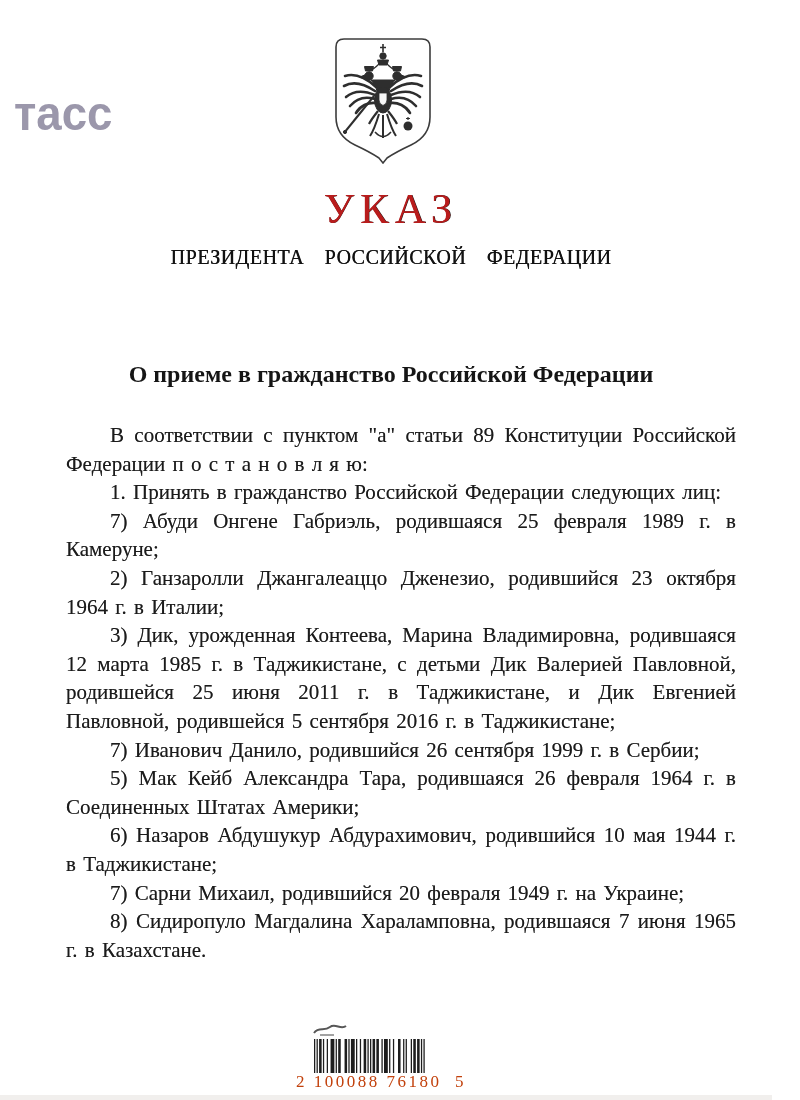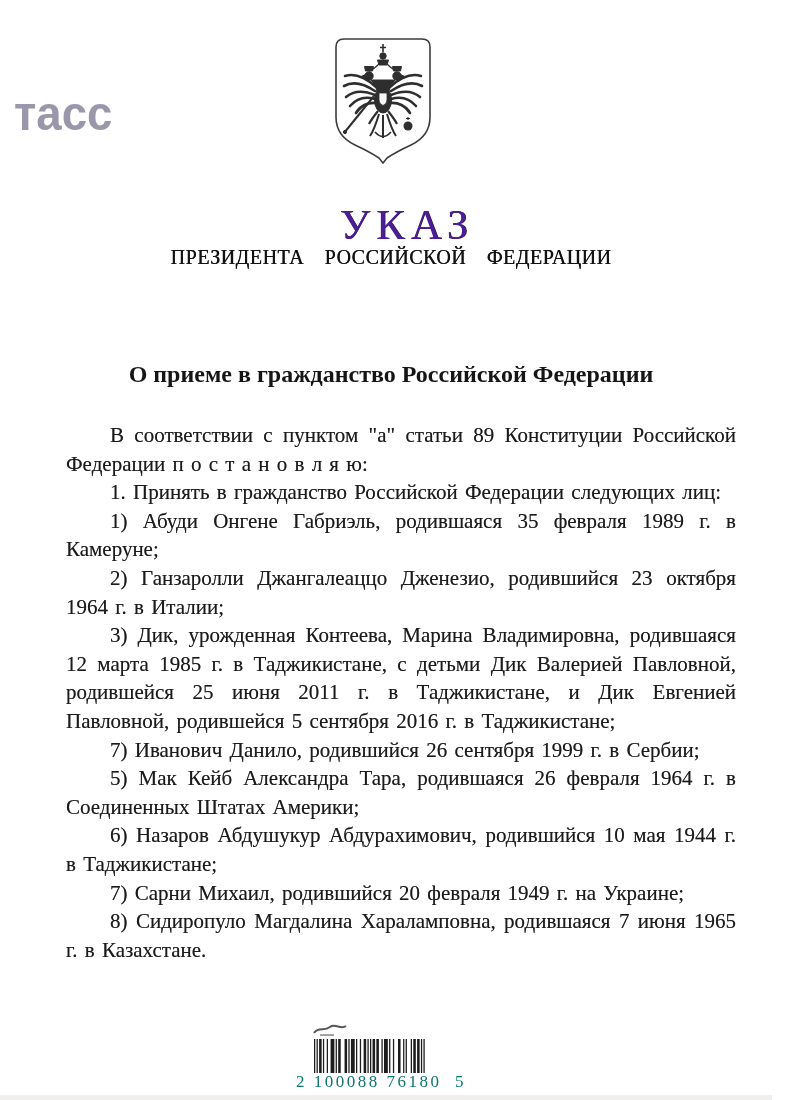--- a/index.html
+++ b/index.html
@@ -9,23 +9,23 @@
   }
   .tass-logo {
     position:absolute; left:14px; top:90px;
     font-family:"Liberation Sans", sans-serif; font-weight:bold;
     font-size:48px; line-height:1; letter-spacing:0px; color:#9b97ab;
     transform:scaleX(0.95); transform-origin:left top;
     user-select:none;
   }
   .emblem { position:absolute; left:329px; top:33px; width:108px; height:133px; }
   .doc-title {
-    position:absolute; top:184px; left:0; width:782px; margin:16px;
+    position:absolute; top:184px; left:0; width:782px; margin:0;
     text-align:center; font-size:43px; font-weight:normal; letter-spacing:6px;
-    color:#4c1d95; text-shadow:0.4px 0 0 #121212;
+    color:#b91c1c; text-shadow:0.4px 0 0 #121212;
   }
   .doc-subtitle {
     position:absolute; top:246px; left:0; width:782px; margin:0;
     text-align:center; font-size:20px; font-weight:normal;
     letter-spacing:0.5px; word-spacing:15px; color:#121212;
     text-shadow:0.3px 0 0 #121212;
   }
   .doc-subject {
     position:absolute; top:361px; left:0; width:782px; margin:0;
     text-align:center; font-size:24px; font-weight:bold; color:#151515;
@@ -35,21 +35,21 @@
     font-size:21px; line-height:28.6px; text-align:justify;
     color:#1b1b1b; text-shadow:0 0 0.4px rgba(0,0,0,0.5);
   }
   .doc-body p { margin:0; text-indent:44px; word-spacing:2px; }
   .barcode-block { position:absolute; left:296px; top:1022px; width:200px; height:72px; }
   .smudge { position:absolute; left:14px; top:0; width:40px; height:15px; opacity:0.85; filter:blur(0.5px); }
   .bars { position:absolute; left:18px; top:17px; }
   .barcode-digits {
     position:absolute; left:0px; top:50px; width:160px;
     font-family:"Liberation Serif", serif; font-size:17px; letter-spacing:2.5px;
-    color:#0f766e; white-space:pre;text-align:center;
+    color:#c2410c; white-space:pre;text-align:center;
   }
   .scan-edge {
     position:absolute; left:0; bottom:0; width:800px; height:5px;
     background:#f1efed;
   }
 </style>
 </head>
 <body>
 
 <div class="page">
@@ -106,21 +106,21 @@
 
   <h1 class="doc-title">УКАЗ</h1>
 
   <h2 class="doc-subtitle">ПРЕЗИДЕНТА РОССИЙСКОЙ ФЕДЕРАЦИИ</h2>
 
   <h3 class="doc-subject">О приеме в гражданство Российской Федерации</h3>
 
   <div class="doc-body" id="doc-body">
       <p>В соответствии с пунктом "а" статьи 89 Конституции Российской Федерации  п о с т а н о в л я ю:</p>
       <p>1. Принять в гражданство Российской Федерации следующих лиц:</p>
-      <p>1) Абуди Онгене Габриэль, родившаяся 35 февраля 1989 г. в Камеруне;</p>
+      <p>7) Абуди Онгене Габриэль, родившаяся 25 февраля 1989 г. в Камеруне;</p>
       <p>2) Ганзаролли Джангалеаццо Дженезио, родившийся 23 октября 1964 г. в Италии;</p>
       <p>3) Дик, урожденная Контеева, Марина Владимировна, родившаяся 12 марта 1985 г. в Таджикистане, с детьми Дик Валерией Павловной, родившейся 25 июня 2011 г. в Таджикистане, и Дик Евгенией Павловной, родившейся 5 сентября 2016 г. в Таджикистане;</p>
       <p>7) Иванович Данило, родившийся 26 сентября 1999 г. в Сербии;</p>
       <p>5) Мак Кейб Александра Тара, родившаяся 26 февраля 1964 г. в Соединенных Штатах Америки;</p>
       <p>6) Назаров Абдушукур Абдурахимович, родившийся 10 мая 1944 г. в Таджикистане;</p>
       <p>7) Сарни Михаил, родившийся 20 февраля 1949 г. на Украине;</p>
       <p>8) Сидиропуло Магдалина Хараламповна, родившаяся 7 июня 1965 г. в Казахстане.</p>
     </div>
 
   <div class="barcode-block">

